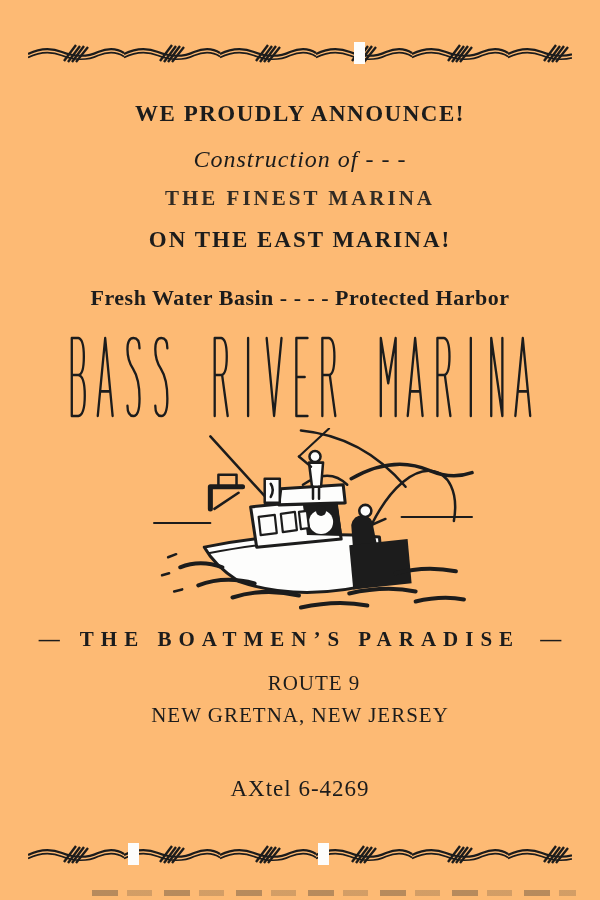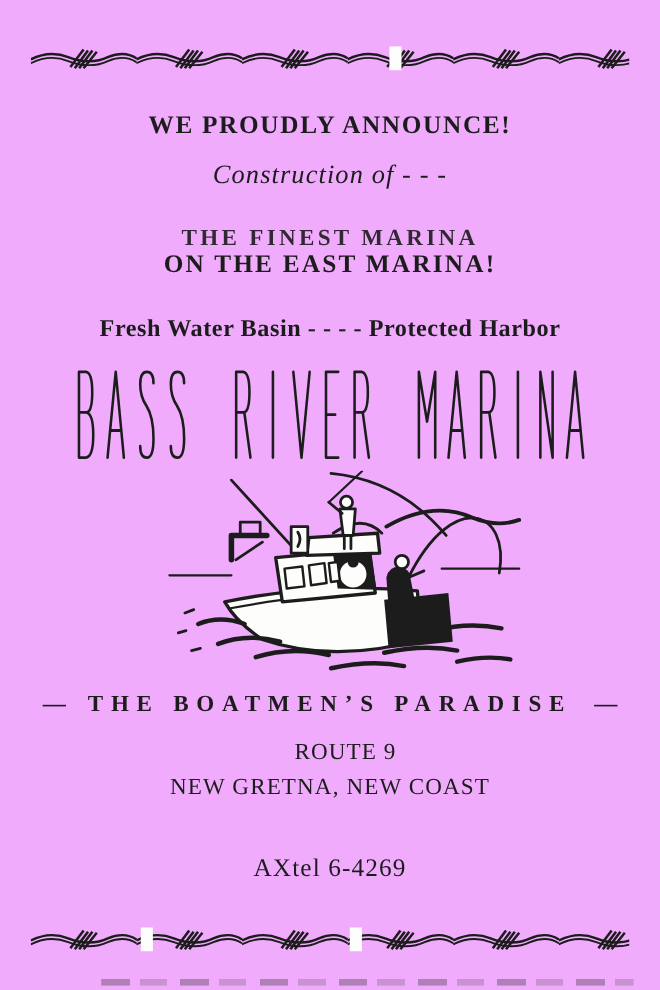--- a/index.html
+++ b/index.html
@@ -1,24 +1,24 @@
 <!DOCTYPE html>
 <html><head>
 <meta charset="utf-8">
 <style>
   html,body{margin:0;padding:0;background:#ffffff;}
   .page{
     position:relative;width:600px;height:900px;margin:0 auto;
-    background:#f0abfc;overflow:hidden;color:#1c1c1c;
+    background:#fdba74;overflow:hidden;color:#1c1c1c;
     font-family:"Liberation Serif","DejaVu Serif",serif;
   }
   .center-line{position:absolute;left:0;width:100%;text-align:center;white-space:nowrap;}
   .announce{top:101px;font-size:23px;font-weight:700;letter-spacing:1.5px;}
   .construction{top:146px;font-size:24px;letter-spacing:1px;font-style:italic;}
-  .finest{top:186px;font-size:21px;font-weight:700;letter-spacing:3px;opacity:.9;margin-top:18px;}
+  .finest{top:186px;font-size:21px;font-weight:700;letter-spacing:3px;opacity:.9;}
   .coast{top:227px;font-size:23px;font-weight:700;letter-spacing:2px;}
   .features{top:285px;font-size:22px;font-weight:700;letter-spacing:.5px;}
   .tagline{top:627px;font-size:21px;font-weight:700;letter-spacing:7px;
     display:flex;justify-content:center;align-items:center;gap:20px;}
   .tagline .dash{letter-spacing:0;}
   .route{top:671px;font-size:21px;letter-spacing:1px;padding-left:14px;}
   .city{top:703px;font-size:21px;letter-spacing:1px;}
   .phone{top:776px;font-size:23px;letter-spacing:1px;}
   .rope{position:absolute;left:28px;width:544px;height:22px;display:block;}
   .rope-top{top:42px;}
@@ -188,21 +188,21 @@
   </svg>
 
   <div class="center-line tagline">
     <span class="dash">—</span>
     <span>THE BOATMEN’S PARADISE</span>
     <span class="dash">—</span>
   </div>
 
   <div class="center-line route">ROUTE 9</div>
 
-  <div class="center-line city">NEW GRETNA, NEW COAST</div>
+  <div class="center-line city">NEW GRETNA, NEW JERSEY</div>
 
   <div class="center-line phone">AXtel 6-4269</div>
 
   <svg class="rope rope-bottom" viewBox="0 0 544 22" preserveAspectRatio="none">
       <g transform="translate(0,0)">
         <path d="M0 12 C12 6 24 6 34 10 C46 15 60 15 70 10 C82 5 90 7 96 11" fill="none" stroke="#1c1c1c" stroke-width="2.2"></path>
         <path d="M0 15.5 C12 9.5 24 9.5 34 13.5 C46 18.5 60 18.5 70 13.5 C82 8.5 90 10.5 96 14.5" fill="none" stroke="#1c1c1c" stroke-width="1.7"></path>
         <g stroke="#1c1c1c" stroke-width="2.3" fill="none">
           <path d="M36 19 L48 3"></path>
           <path d="M40 20 L52 4"></path>

